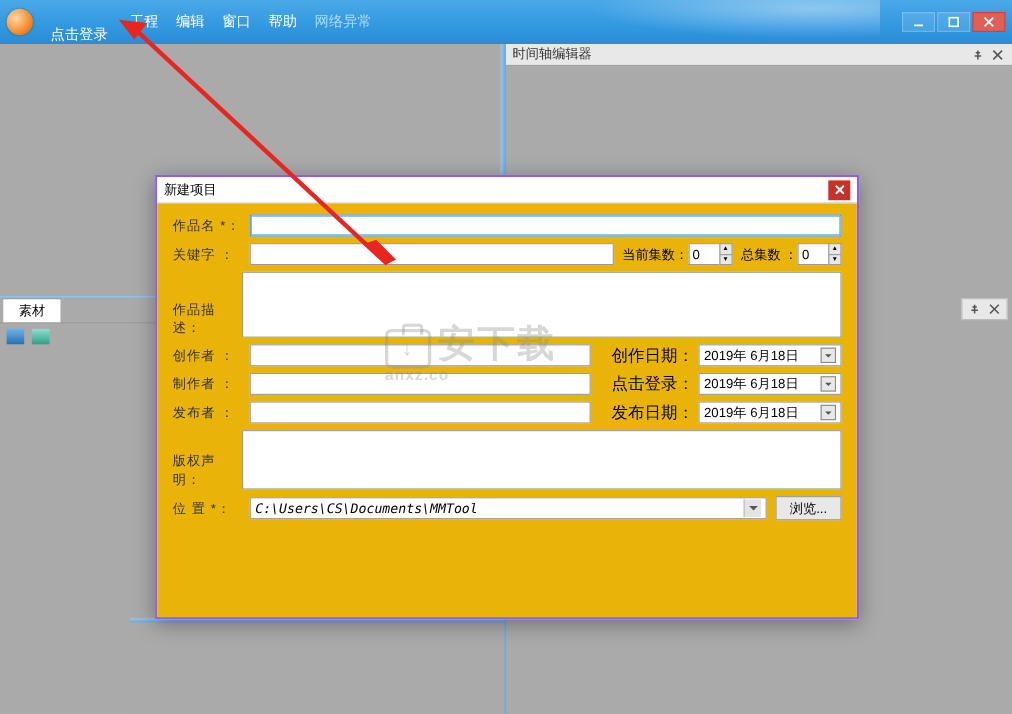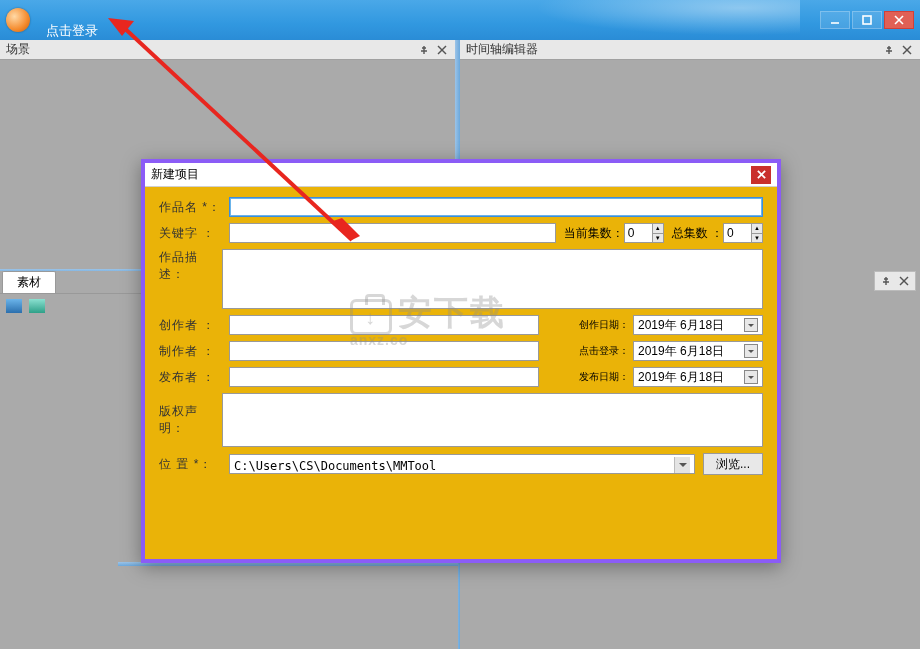--- a/index.html
+++ b/index.html
@@ -39,69 +39,76 @@
 .thumb.b { background:linear-gradient(#8be0d0,#2ea088);}
 
 
 .vdiv { position:absolute; left:455px; top:0; width:5px; height:100%; background:linear-gradient(90deg,#9cc4e8,#6ba8dc);}
 .hdiv-t { position:absolute; left:0; top:0; height:2px; width:100%; background:#6ba8dc;}
 .mat-divider { position:absolute; left:0; top:229px; width:455px; height:4px; background:linear-gradient(180deg,#9cc4e8,#6ba8dc);}
 .low-hdiv { position:absolute; left:118px; top:522px; width:340px; height:4px; background:linear-gradient(180deg,#9cc4e8,#6ba8dc);}
 .low-area { position:absolute; left:118px; top:526px; width:340px; height:83px; background:#aaa;}
 
 
-.dialog { position:absolute; left:141px; top:119px; width:640px; height:404px; background:#f3f3f3; border:4px solid #8b5cf6; box-shadow: 0 4px 18px rgba(0,0,0,.35); display:flex; flex-direction:column;}
+.dialog { position:absolute; left:141px; top:119px; width:640px; height:404px; background:#f3f3f3; border:2px solid #8b5cf6; box-shadow: 0 4px 18px rgba(0,0,0,.35); display:flex; flex-direction:column;}
 .dialog-title { height:24px; background:#fff; display:flex; align-items:center; padding:0 6px; border-bottom:1px solid #d0d0d0;}
 .dialog-title span { font-size:12px;}
 .dialog-close { margin-left:auto; width:20px; height:18px; background:#c9302c; color:#fff; display:flex; align-items:center; justify-content:center; cursor:pointer;}
 .dialog-close svg { width:9px; height:9px; stroke:#fff; stroke-width:2; }
 .dialog-body { padding:10px 14px; flex:1; background:#eab308; position:relative;}
 .row { display:flex; align-items:center; margin-bottom:6px;}
 .lbl { width:70px; text-align:left; font-size:12px; color:#333; letter-spacing:1px;}
 input[type=text].fld, .fld-combo { height:20px; border:1px solid #7a9bbf; padding:0 4px; font-size:12px; background:#fff;}
 .fld1 { flex:1; border-color:#3b8de0 !important; box-shadow:inset 0 0 0 1px #6bb4ea;}
 .fld.half { flex:1;}
 .spin { width:40px; height:20px; display:flex;}
 .spin input { width:28px; height:20px; border:1px solid #999; border-right:none; padding:0 3px;}
 .spin .btns { width:14px; display:flex; flex-direction:column;}
 .spin .btns div { flex:1; border:1px solid #999; background:#e8e8e8; font-size:6px; display:flex; align-items:center; justify-content:center; cursor:pointer;}
 .spin .btns div:first-child { border-bottom:none;}
 textarea.fld { resize:none; height:60px; width:100%; border:1px solid #999; padding:3px 4px; font-size:12px;}
 textarea.fld.tall { height:54px;}
 .creator-block .row .fld { flex:1; max-width:310px;}
 .date-right { margin-left:auto; display:flex; align-items:center; gap:4px;}
-.date-lbl { font-size:10px;}
+.date-lbl { font-size:15px;}
 .date-field { width:130px; height:20px; border:1px solid #999; display:flex; align-items:center; padding:0 4px; background:#fff;}
 .date-field .dd { margin-left:auto; width:14px; height:14px; border:1px solid #888; background:#e8e8e8; display:flex; align-items:center; justify-content:center; cursor:pointer;}
 .date-field .dd::after { content:""; border:3px solid transparent; border-top-color:#555; margin-top:3px;}
 .select { height:22px; border:1px solid #999; background:#eee; padding:0 18px 0 6px; position:relative; display:inline-flex; align-items:center; font-size:12px; cursor:pointer;}
 .select::after { content:""; position:absolute; right:5px; top:8px; border:4px solid transparent; border-top-color:#555;}
 .btn { height:22px; min-width:60px; border:1px solid #999; background:#e8e8e8; font-size:12px; cursor:pointer; padding:0 10px;}
 .chk { width:13px; height:13px;}
-.combo { flex:1; height:20px; border:1px solid #999; background:#fff; display:flex; align-items:flex-end; padding:0 4px;}
+.combo { flex:1; height:20px; border:1px solid #999; background:#fff; display:flex; align-items:center; padding:0 4px;font-style:italic;}
 .combo .dd { margin-left:auto; width:16px; height:16px; background:#e4e4e4; border-left:1px solid #bbb; display:flex; align-items:center; justify-content:center;}
 .combo .dd::after { content:""; border:4px solid transparent; border-top-color:#555; margin-top:3px;}
 
 
 .watermark { position:absolute; left:350px; top:290px; font-size:28px; color:rgba(140,140,140,.35); font-weight:bold; letter-spacing:2px; pointer-events:none; z-index:5;}
 .watermark .cn { font-size:34px;}
 .watermark .en { font-size:14px; display:block; margin-top:-4px; letter-spacing:1px;}
 .wm-icon { display:inline-block; width:42px; height:36px; border:3px solid rgba(140,140,140,.35); border-radius:6px; vertical-align:middle; margin-right:6px; position:relative;}
 .wm-icon::before { content:""; position:absolute; left:12px; top:-8px; width:14px; height:8px; border:3px solid rgba(140,140,140,.35); border-bottom:none; border-radius:4px 4px 0 0;}
 .wm-icon::after { content:"↓"; position:absolute; left:0; right:0; top:4px; text-align:center; font-size:20px; color:rgba(140,140,140,.35);}
 
 
 .arrow-svg { position:absolute; left:0; top:0; pointer-events:none; z-index:20;}
 </style>
 </head>
 <body>
 
 <div class="titlebar">
   <div class="app-icon"></div>
   <div class="login-btn">点击登录</div>
+  <div class="menu">
+    <span>工程</span>
+    <span>编辑</span>
+    <span>窗口</span>
+    <span>帮助</span>
+    <span class="dim">网络异常</span>
+  </div>
   <div class="winbtns">
     <div class="winbtn">
         <svg viewBox="0 0 10 10">
           <line x1="1" y1="8" x2="9" y2="8"></line>
         </svg>
       </div>
     <div class="winbtn">
         <svg viewBox="0 0 10 10">
           <rect x="1" y="1" width="8" height="8"></rect>
         </svg>
@@ -112,36 +119,20 @@
           <line x1="9" y1="1" x2="1" y2="9"></line>
         </svg>
       </div>
   </div>
 </div>
 
 <div class="main">
   <div class="hdiv-t"></div>
 
   <div class="scene">
-    <div class="panel-hdr">
-      <span>场景</span>
-      <div class="spacer">
-        <div class="pinbtn">
-            <svg viewBox="0 0 10 10">
-              <path d="M5 1v5M3 3h4M2 6h6M5 6v3"></path>
-            </svg>
-          </div>
-        <div class="pinbtn">
-            <svg viewBox="0 0 10 10">
-              <line x1="1" y1="1" x2="9" y2="9"></line>
-              <line x1="9" y1="1" x2="1" y2="9"></line>
-            </svg>
-          </div>
-      </div>
-    </div>
     <div class="body"></div>
   </div>
 
   <div class="mat-divider"></div>
   <div class="material-strip">
     <div class="tabrow">
       <div class="tab">素材</div>
       <div class="spacer" style="margin-left:auto;display:flex;gap:4px;padding:2px 6px 0 0;">
         <div class="pinbtn">
             <svg viewBox="0 0 10 10">
@@ -234,21 +225,21 @@
         <span>总集数 ：</span>
         <div class="spin">
           <input type="text" value="0" style="">
           <div class="btns">
               <div>▲</div>
               <div>▼</div>
             </div>
         </div>
       </div>
 
-      <div class="row" style="align-items:flex-start;">
+      <div class="row" style="align-items:flex-end;">
         <div class="lbl">作品描述：</div>
         <textarea class="fld" style=""></textarea>
       </div>
 
       <div class="creator-block">
         <div class="row">
           <div class="lbl">创作者 ：</div>
           <input type="text" class="fld" style="border-color: rgb(153, 153, 153);">
           <div class="date-right">
             <span class="date-lbl">创作日期：</span>
@@ -275,21 +266,21 @@
           <div class="date-right">
             <span class="date-lbl">发布日期：</span>
             <div class="date-field">
                 <span>2019年 6月18日</span>
                 <div class="dd"></div>
               </div>
           </div>
         </div>
       </div>
 
-      <div class="row" style="align-items:center;">
+      <div class="row" style="align-items:flex-end;">
         <div class="lbl">版权声明：</div>
         <textarea class="fld tall" style=""></textarea>
       </div>
 
 
       <div class="row">
         <div class="lbl">位 置 *：</div>
         <div class="combo">
           <span style="font-family:Consolas,monospace;">C:\Users\CS\Documents\MMTool</span>
           <div class="dd"></div>

